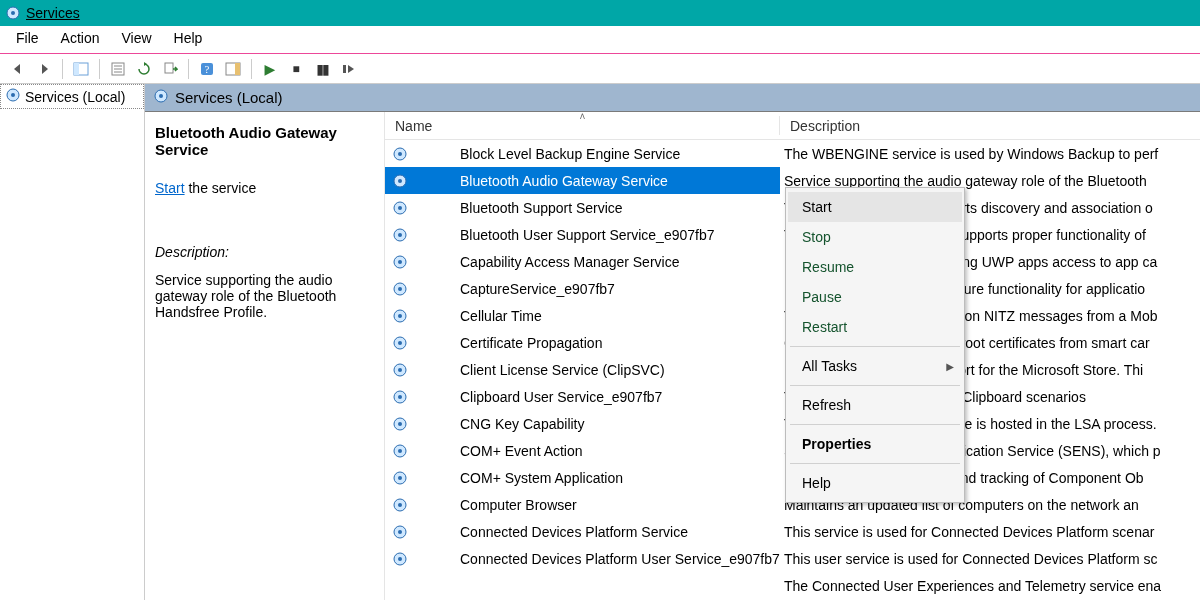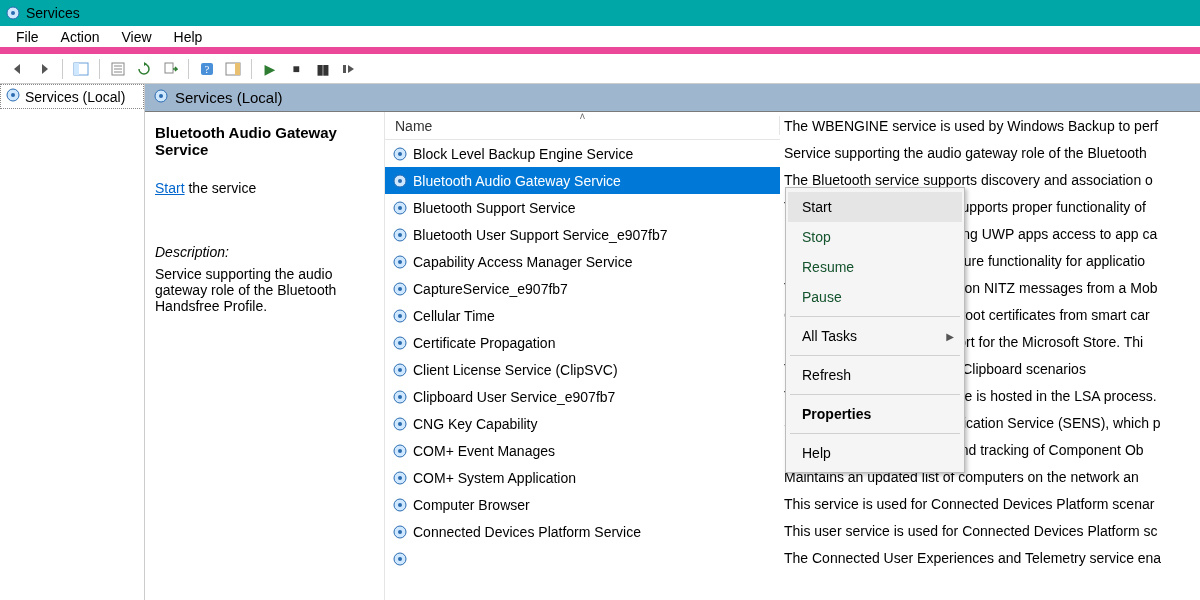--- a/index.html
+++ b/index.html
@@ -1,52 +1,52 @@
 <!DOCTYPE html>
 <html><head>
 <meta charset="utf-8">
 <style>
   * { box-sizing: border-box; }
   html, body { margin:0; padding:0; font-family: "Segoe UI", Tahoma, sans-serif; font-size:14px; color:#000; background:#fff; }
   .window { width:1200px; height:600px; overflow:hidden; position:relative; }
   
-  .titlebar { background:#00a7a7; height:26px; display:flex; align-items:center; padding:0 4px; color:#000; }
+  .titlebar { background:#00a7a7; height:26px; display:flex; align-items:center; padding:0 4px; color:#000;text-decoration:underline; }
   .titlebar .ticon { width:18px; height:18px; margin-right:4px; display:flex; align-items:center; justify-content:center; }
   .titlebar .ttext { font-size:14px; }
   
-  .menubar { height:28px; border-bottom:7px solid #ec4899; display:flex; align-items:center; padding:0 6px; gap:2px; }
+  .menubar { height:28px; border-bottom:1px solid #ec4899; display:flex; padding:0 6px; gap:2px; }
   .menubar .mitem { padding:4px 10px; cursor:default; }
   
   .toolbar { height:30px; border-bottom:1px solid #ccc; display:flex; align-items:center; padding:0 6px; gap:2px; }
   .toolbar .tbtn { width:24px; height:24px; display:flex; align-items:center; justify-content:center; border:1px solid transparent; cursor:default; }
   .toolbar .sep { width:1px; height:20px; background:#ccc; margin:0 4px; }
   
   .body { display:flex; height:calc(600px - 26px - 28px - 30px); }
   .tree { width:145px; border-right:1px solid #ccc; background:#fff; }
   .tree .tnode { display:flex; align-items:center; padding:2px 4px; gap:4px; border:1px dotted #888;}
   .content { flex:1; display:flex; flex-direction:column; }
   .content-header { background:#9fb6cf; height:28px; display:flex; align-items:center; padding:0 8px; gap:6px; border-bottom:1px solid #7a7a7a; }
   .content-header .chtext { font-size:15px; color:#000; }
   .panes { flex:1; display:flex; overflow:hidden; }
   .detail-pane { width:240px; border-right:1px solid #e5e5e5; padding:12px 10px 12px 10px; }
   .detail-pane .sel-name { font-weight:600; font-size:15px; margin-bottom:22px; }
   .detail-pane .startlink { color:#0066cc; text-decoration:underline; cursor:pointer; }
   .detail-pane .rest { }
   .detail-pane .desc-label { margin-top:48px;font-style:italic; }
-  .detail-pane .desc-text { margin-top:6px; }
+  .detail-pane .desc-text { margin-top:12px; }
   
   .list-area { flex:1; display:flex; overflow:hidden; position:relative; }
   .list-col { overflow:hidden; }
   .list-col.name { width:395px; }
   .list-col.desc { flex:1; }
   .col-header { height:28px; display:flex; align-items:center; padding:0 10px; border-bottom:1px solid #e5e5e5; font-size:14px; color:#333; position:relative; }
   .col-header.name::after { content:""; position:absolute; right:0; top:4px; bottom:4px; width:1px; background:#e5e5e5; }
   .sort-caret { font-size:10px; color:#666; position:absolute; left:50%; top:-1px; transform:translateX(-50%);}
   .rows { }
-  .row { height:27px; display:flex; align-items:center; padding:0 6px; white-space:nowrap; overflow:hidden; }
+  .row { height:27px; display:flex; align-items:center; padding:0 6px; white-space:nowrap; overflow:hidden;gap:47px; }
   .row .gear { width:18px; height:18px; margin-right:4px; flex-shrink:0; display:flex; align-items:center; justify-content:center;}
   .row.selected { background:#0078d7; color:#fff; }
   .desc-row { height:27px; display:flex; align-items:center; padding:0 4px; white-space:nowrap; overflow:hidden; }
   
   .ctxmenu { position:absolute; background:#f5f5f5; border:1px solid #bcbcbc; box-shadow:2px 2px 4px rgba(0,0,0,0.25); padding:4px 2px; width:180px; z-index:10; }
   .ctxmenu .citem { height:30px; display:flex; align-items:center; padding:0 14px; cursor:default; position:relative; }
   .ctxmenu .citem.disabled { color:#14532d; }
   .ctxmenu .citem.bold { font-weight:600; }
   .ctxmenu .csep { height:1px; background:#d0d0d0; margin:4px 2px; }
   .ctxmenu .submenu-arrow { position:absolute; right:8px; font-size:10px; color:#555;}
@@ -292,21 +292,21 @@
                   </span>
                   <span>CNG Key Capability</span>
                 </div>
                 <div class="row">
                   <span class="gear">
                     <svg width="16" height="16" viewBox="0 0 16 16">
                       <circle cx="8" cy="8" r="6" fill="#cfe8ff" stroke="#2b6cb0"></circle>
                       <circle cx="8" cy="8" r="2" fill="#2b6cb0"></circle>
                     </svg>
                   </span>
-                  <span>COM+ Event Manages</span>
+                  <span>COM+ Event Action</span>
                 </div>
                 <div class="row">
                   <span class="gear">
                     <svg width="16" height="16" viewBox="0 0 16 16">
                       <circle cx="8" cy="8" r="6" fill="#cfe8ff" stroke="#2b6cb0"></circle>
                       <circle cx="8" cy="8" r="2" fill="#2b6cb0"></circle>
                     </svg>
                   </span>
                   <span>COM+ System Application</span>
                 </div>
@@ -328,24 +328,28 @@
                   </span>
                   <span>Connected Devices Platform Service</span>
                 </div>
                 <div class="row">
                   <span class="gear">
                     <svg width="16" height="16" viewBox="0 0 16 16">
                       <circle cx="8" cy="8" r="6" fill="#cfe8ff" stroke="#2b6cb0"></circle>
                       <circle cx="8" cy="8" r="2" fill="#2b6cb0"></circle>
                     </svg>
                   </span>
+                  <span>Connected Devices Platform User Service_e907fb7</span>
                 </div>
               </div>
           </div>
           <div class="list-col desc">
+            <div class="col-header">
+              <span>Description</span>
+            </div>
             <div class="rows" id="desc-rows">
                 <div class="desc-row">The WBENGINE service is used by Windows Backup to perf</div>
                 <div class="desc-row">Service supporting the audio gateway role of the Bluetooth</div>
                 <div class="desc-row">The Bluetooth service supports discovery and association o</div>
                 <div class="desc-row">The Bluetooth user service supports proper functionality of</div>
                 <div class="desc-row">Provides facilities for managing UWP apps access to app ca</div>
                 <div class="desc-row">Enables optional screen capture functionality for applicatio</div>
                 <div class="desc-row">This service sets time based on NITZ messages from a Mob</div>
                 <div class="desc-row">Copies user certificates and root certificates from smart car</div>
                 <div class="desc-row">Provides infrastructure support for the Microsoft Store. Thi</div>
@@ -363,20 +367,21 @@
 
       </div>
     </div>
   </div>
 
   <div class="ctxmenu" id="ctx" style="left: 785px; top: 187px;">
     <div class="citem" style="background:#e5e5e5;">Start</div>
     <div class="citem disabled">Stop</div>
     <div class="citem disabled">Resume</div>
     <div class="citem disabled">Pause</div>
+    <div class="citem disabled">Restart</div>
     <div class="csep"></div>
     <div class="citem">
       <span>All Tasks</span>
       <span class="submenu-arrow">▶</span>
     </div>
     <div class="csep"></div>
     <div class="citem">Refresh</div>
     <div class="csep"></div>
     <div class="citem bold">Properties</div>
     <div class="csep"></div>

